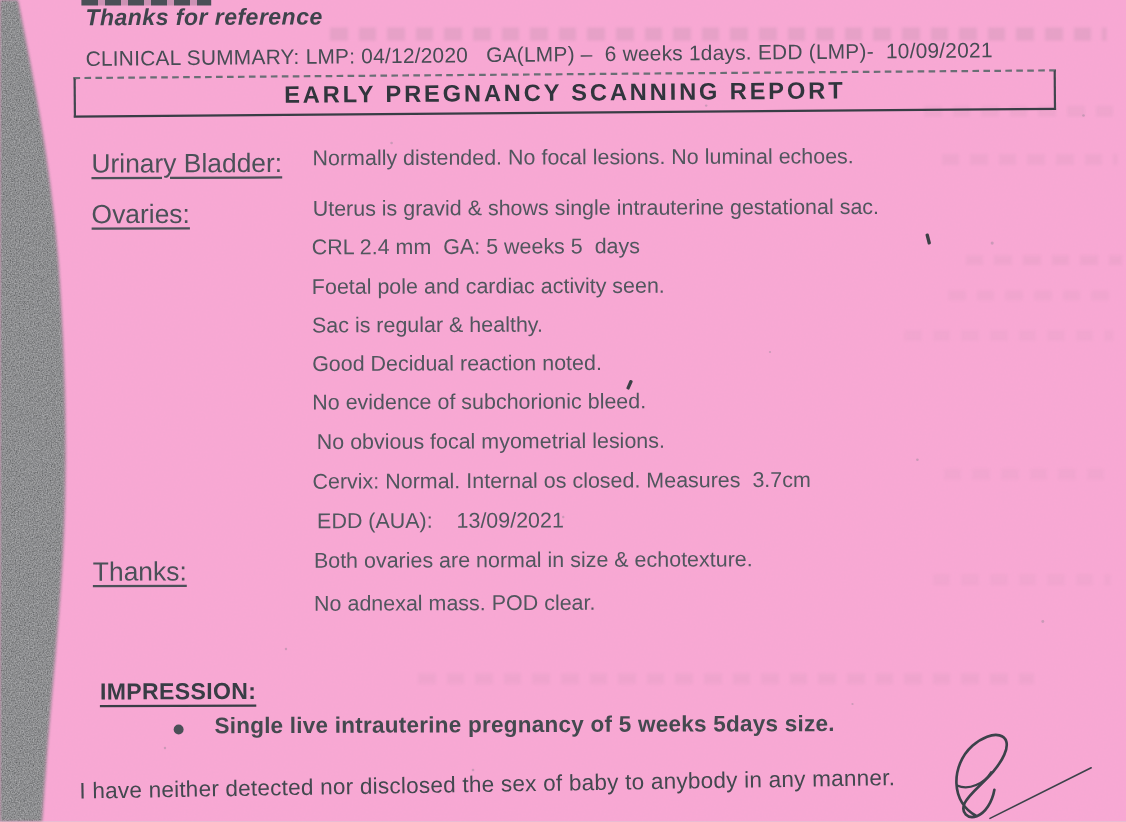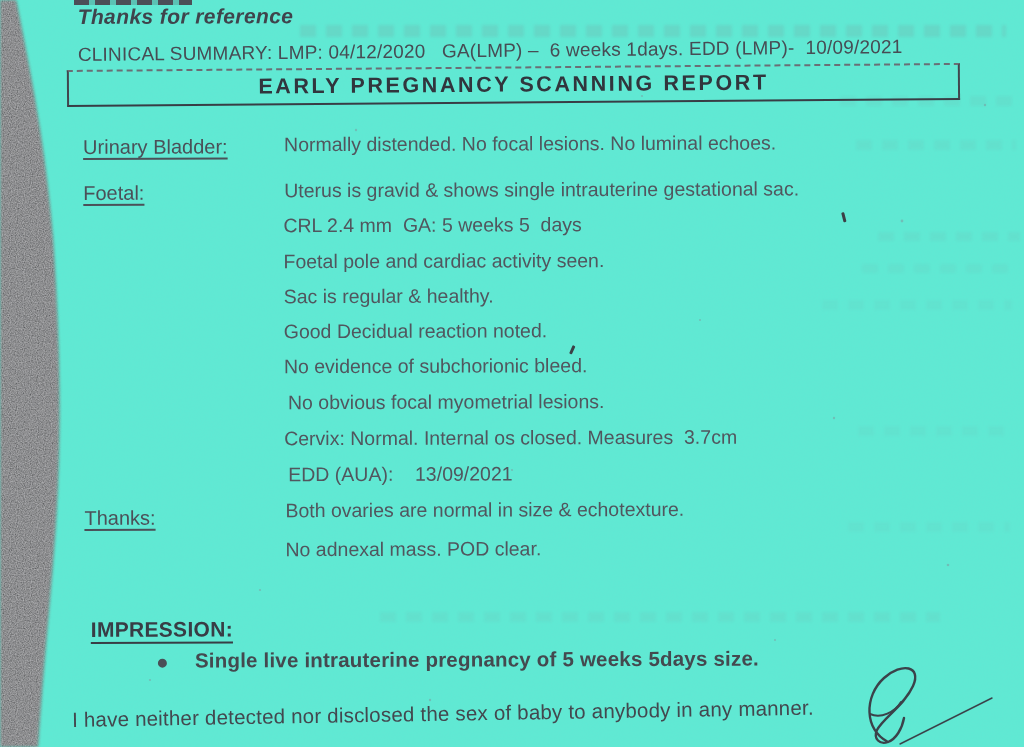--- a/index.html
+++ b/index.html
@@ -1,24 +1,24 @@
 <!DOCTYPE html>
 <html><head>
 <meta charset="utf-8">
 <style>
   html,body{margin:0;padding:0;background:#d8d4d5;}
   #stage{
     position:relative;width:1024px;height:747px;overflow:hidden;
-    background:#5eead4;
+    background:#f9a8d4;
     font-family:"Liberation Sans","DejaVu Sans",sans-serif;
     color:#4e535b;
   }
   .txt{position:absolute;white-space:pre;line-height:1.15;}
   .body-line{font-size:19.5px;color:#51565e;}
-  .label{font-size:20px;color:#4b5058;text-decoration:underline;text-underline-offset:4px;text-decoration-thickness:1.6px;text-align:right;}
+  .label{font-size:24px;color:#4b5058;text-decoration:underline;text-underline-offset:4px;text-decoration-thickness:1.6px;text-align:right;}
   #thanks-note{top:5px;left:78px;font-size:21px;font-style:italic;font-weight:600;color:#3f444c;letter-spacing:.4px;}
   #clinical-line{top:44px;left:78px;font-size:19px;color:#474c54;letter-spacing:.2px;transform:rotate(-0.35deg);transform-origin:left top;}
   #title-box{
     position:absolute;left:67px;top:70px;width:889px;height:33px;
     border-left:2px solid #41464e;border-right:2px solid #41464e;
     border-bottom:2.5px solid #383d45;border-top:2px dashed #6a6e75;
     transform:rotate(-0.25deg);transform-origin:left top;
     display:flex;align-items:center;justify-content:center;
   }
   #report-title{font-size:21.5px;font-weight:bold;color:#31353d;letter-spacing:2.6px;white-space:pre;}
@@ -94,21 +94,21 @@
 
     <div class="txt" id="clinical-line">CLINICAL SUMMARY: LMP: 04/12/2020   GA(LMP) –  6 weeks 1days. EDD (LMP)-  10/09/2021</div>
 
     <div id="title-box">
       <span id="report-title">EARLY PREGNANCY SCANNING REPORT</span>
     </div>
 
     <div class="txt label" style="top:136px;left:83px;">Urinary Bladder:</div>
     <div class="txt body-line" style="top:134px;left:284px;">Normally distended. No focal lesions. No luminal echoes.</div>
 
-    <div class="txt label" style="top:182px;left:83px;">Foetal:</div>
+    <div class="txt label" style="top:182px;left:83px;">Ovaries:</div>
     <div class="txt body-line" style="top:180px;left:284px;">Uterus is gravid &amp; shows single intrauterine gestational sac.</div>
     <div class="txt body-line" style="top:215px;left:283px;">CRL 2.4 mm  GA: 5 weeks 5  days</div>
     <div class="txt body-line" style="top:251px;left:283px;">Foetal pole and cardiac activity seen.</div>
     <div class="txt body-line" style="top:286px;left:283px;">Sac is regular &amp; healthy.</div>
     <div class="txt body-line" style="top:321px;left:283px;">Good Decidual reaction noted.</div>
     <div class="txt body-line" style="top:356px;left:283px;">No evidence of subchorionic bleed.</div>
     <div class="txt body-line" style="top:392px;left:287px;">No obvious focal myometrial lesions.</div>
     <div class="txt body-line" style="top:428px;left:283px;">Cervix: Normal. Internal os closed. Measures  3.7cm</div>
     <div class="txt body-line" style="top:464px;left:287px;">EDD (AUA):    13/09/2021</div>
 

